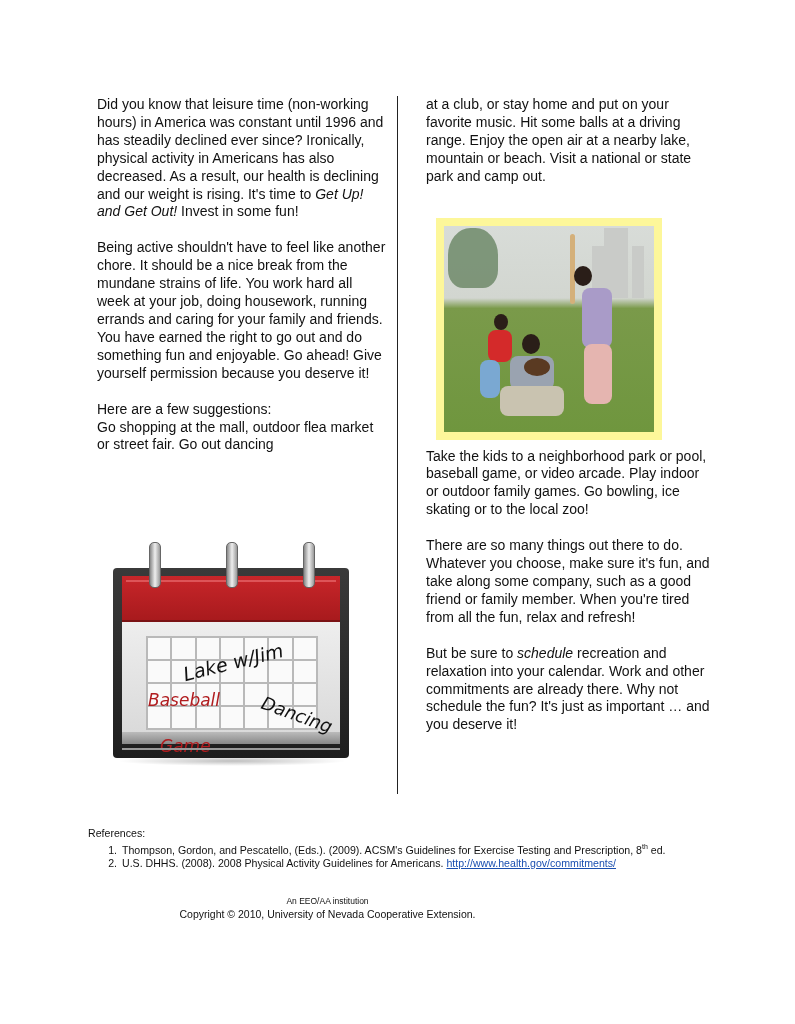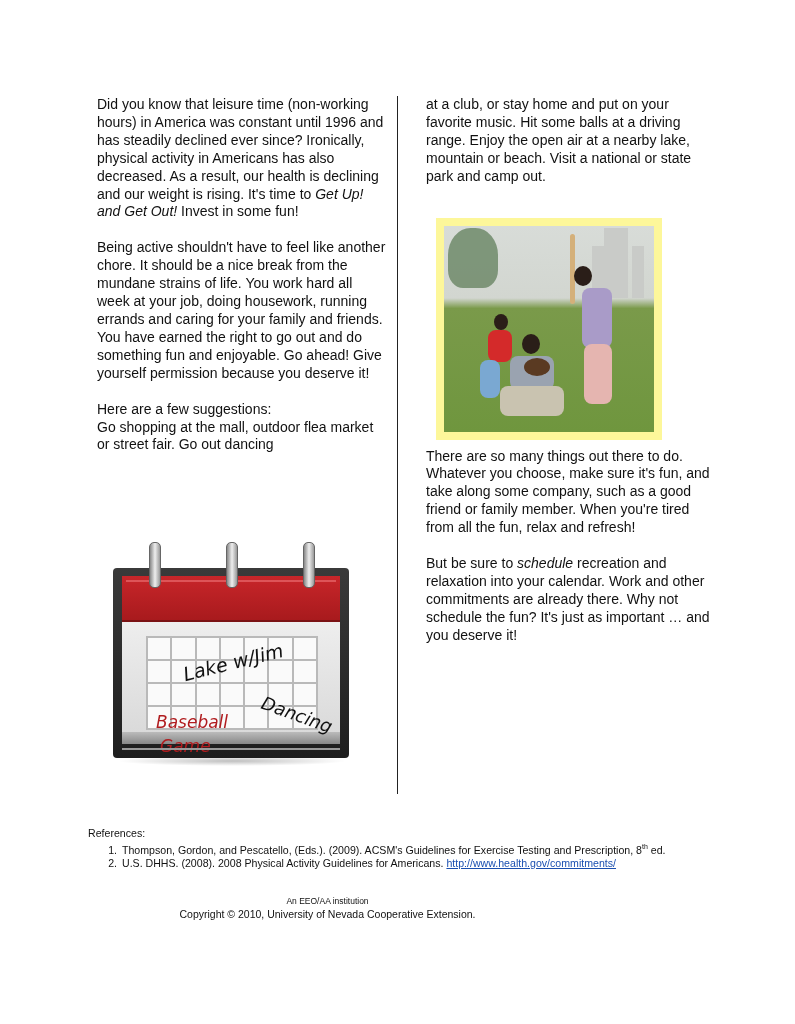--- a/index.html
+++ b/index.html
@@ -26,21 +26,21 @@
   .ring { position: absolute; top: -14px; width: 10px; height: 44px; border-radius: 5px;
           background: linear-gradient(90deg, #888, #eee, #999); border: 1px solid #666; }
   .ring::after { content:""; position:absolute; left:-3px; bottom:-4px; width:16px; height:8px; border-radius:50%; background:#333; z-index:-1; }
   .grid { position: absolute; left: 24px; top: 60px; width: 168px; height: 90px;
           display: grid; grid-template-columns: repeat(7, 1fr); grid-template-rows: repeat(4, 1fr); gap: 2px; background: #b9b9b9; padding: 2px; }
   .grid span { background: #fafafa; }
   .cal-bottom { position: absolute; left: 0; top: 156px; width: 218px; height: 12px; background: linear-gradient(#bbb, #888); }
   .cal-line { position: absolute; left: 9px; top: 180px; width: 218px; height: 2px; background: #999; }
   .hand { position: absolute; font-family: "DejaVu Sans", sans-serif; font-style: italic; white-space: nowrap; }
   .hand-lake { left: 60px; top: 75px; font-size: 19px; color: #111; transform: rotate(-14deg); }
-  .hand-baseball { left: 26px; top: 136px; font-size: 17px; color: #b01c1f; margin-left: 8px; }
+  .hand-baseball { left: 26px; top: 114px; font-size: 17px; color: #b01c1f; }
   .hand-game { left: 38px; top: 160px; font-size: 17px; color: #b01c1f; }
   .hand-dancing { left: 138px; top: 128px; font-size: 18px; color: #111; transform: rotate(20deg); }
 
   
   .photo-frame { position: absolute; left: 436px; top: 218px; width: 226px; height: 222px; background: #fdf79a; }
   .photo { position: absolute; left: 8px; top: 8px; width: 210px; height: 206px; overflow: hidden;
            background: linear-gradient(#d8dcd8 0%, #d2d6d0 35%, #7a9a4a 40%, #6f963e 100%); }
   .tree { position: absolute; left: 4px; top: 2px; width: 50px; height: 60px; border-radius: 45% 45% 30% 30%; background: #6f8a6a; opacity: 0.85; }
   .building { position: absolute; background: #c9cbc8; }
   .person { position: absolute; border-radius: 8px; }
@@ -110,20 +110,21 @@
     <div class="cal-line"></div>
   </div>
   <div class="ring" style="left:36px;"></div>
   <div class="ring" style="left:113px;"></div>
   <div class="ring" style="left:190px;"></div>
 </div>
 
 <div class="col col-right">
   <p>at a club, or stay home and put on your favorite music.  Hit some balls at a driving range.  Enjoy the open air at a nearby lake, mountain or beach.  Visit a national or state park and camp out.</p>
   <div style="height:244px;"></div>
+  <p>Take the kids to a neighborhood park or pool, baseball game, or video arcade.  Play indoor or outdoor family games. Go bowling, ice skating or to the local zoo!</p>
   <p>There are so many things out there to do.  Whatever you choose, make sure it's fun, and take along some company, such as a good friend or family member.  When you're tired from all the fun, relax and refresh!</p>
   <p><span>But be sure to </span><em>schedule</em><span> recreation and relaxation into your calendar.  Work and other commitments are already there.  Why not schedule the fun?  It's just as important … and you deserve it!</span></p>
 </div>
 
 <div class="photo-frame">
   <div class="photo">
     <div class="tree"></div>
     <div class="building" style="left:160px; top:2px; width:24px; height:70px;"></div>
     <div class="building" style="left:188px; top:20px; width:12px; height:52px;"></div>
     <div class="building" style="left:148px; top:20px; width:12px; height:50px;"></div>

